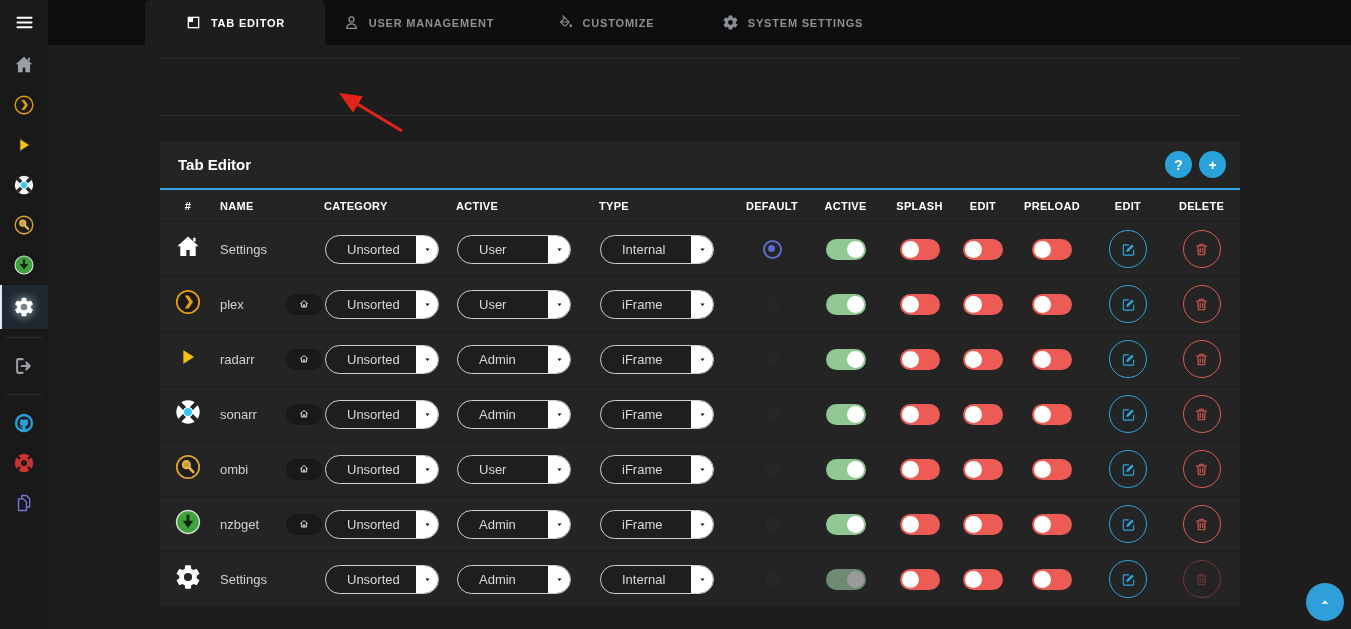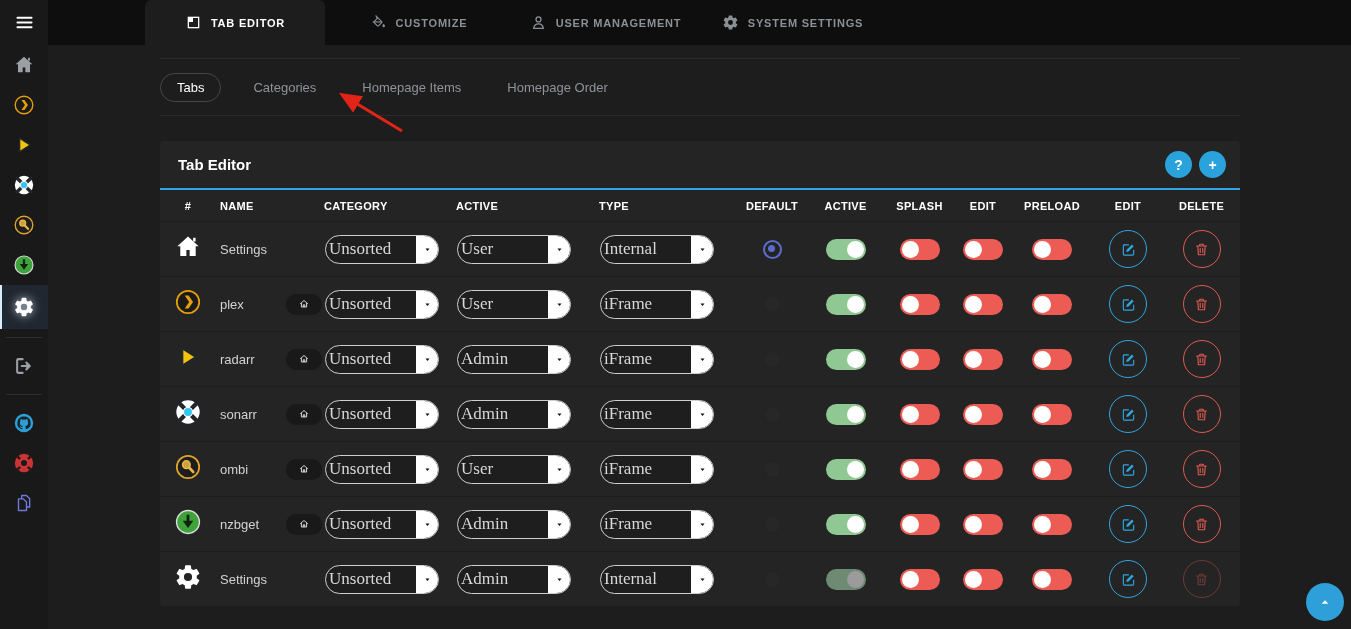--- a/index.html
+++ b/index.html
@@ -52,21 +52,21 @@
   .th.center{justify-self:center;}
   .row{height:54px;border-top:1px solid #1d1d1d;}
   .row-icon-wrap{justify-self:center;}
   .row-icon-wrap .icon{width:28px;height:28px;}
   .name{color:#d2d2d2;font-size:13px;padding-left:4px;white-space:nowrap;}
   .badge{width:36px;height:21px;background:#191919;border-radius:10px;display:flex;align-items:center;
          justify-content:center;justify-self:center;}
   .badge .icon{width:12px;height:12px;}
   .dropdown{width:114px;height:29px;margin-left:5px;background:#1e1e1e;border:1px solid #cfcfcf;
             border-radius:15px;display:flex;align-items:center;overflow:hidden;cursor:pointer;box-sizing:border-box;}
-  .dd-label{flex:1;padding-left:3px;font-size:17px;color:#d8d8d8;white-space:nowrap;font-family:Liberation Serif, serif;}
+  .dd-label{flex:1;padding-left:21px;font-size:13px;color:#d8d8d8;white-space:nowrap;}
   .dd-cap{width:22px;height:100%;background:#fff;display:flex;align-items:center;justify-content:center;
           border-radius:0 14px 14px 0;flex:none;}
   .dd-cap .icon{width:11px;height:11px;}
   .radio{width:15px;height:15px;border-radius:50%;justify-self:center;cursor:pointer;position:relative;}
   .radio.sel{border:2px solid #5b6ccc;}
   .radio.sel::after{content:"";position:absolute;left:3px;top:3px;width:7px;height:7px;border-radius:50%;background:#5b6ccc;}
   .radio.unsel{background:#272727;border:2px solid #242424;}
   .toggle{width:40px;height:21px;border-radius:11px;position:relative;justify-self:center;cursor:pointer;}
   .toggle .knob{position:absolute;top:2px;width:17px;height:17px;border-radius:50%;background:#fff;}
   .toggle.on{background:#90c893;}  .toggle.on .knob{right:2px;}
@@ -201,55 +201,49 @@
         <span class="icon">
           <svg viewBox="0 0 24 24" fill="none">
             <rect x="4.7" y="4.7" width="14.6" height="14.6" stroke="currentColor" stroke-width="1.8"></rect>
             <rect x="4.7" y="4.7" width="6.6" height="6.6" fill="currentColor"></rect>
           </svg>
         </span>
         <span class="tab-label">TAB EDITOR</span>
       </div>
       <div class="tab">
         <span class="icon">
+          <svg viewBox="0 0 24 24" fill="none" stroke="currentColor" stroke-width="1.8">
+            <circle cx="12" cy="7.6" r="3.5"></circle>
+            <path d="M5.2 20.4c.6-4.2 3.2-6.3 6.8-6.3s6.2 2.1 6.8 6.3z"></path>
+          </svg>
+        </span>
+        <span class="tab-label">USER MANAGEMENT</span>
+      </div>
+      <div class="tab">
+        <span class="icon">
           <svg viewBox="0 0 24 24" fill="none" stroke="currentColor" stroke-width="1.6" stroke-linejoin="round">
             <path d="M8.4 2.6l8.1 8.1c.4.4.4 1 0 1.4l-4.6 4.6c-.4.4-1 .4-1.4 0l-4.6-4.6c-.4-.4-.4-1 0-1.4l4.4-4.4z"></path>
             <path d="M4 11.2h12"></path>
             <path d="M19.3 13.6s-1.8 2-1.8 3.2a1.8 1.8 0 0 0 3.6 0c0-1.2-1.8-3.2-1.8-3.2z" fill="currentColor" stroke="none"></path>
           </svg>
         </span>
         <span class="tab-label">CUSTOMIZE</span>
       </div>
       <div class="tab">
         <span class="icon">
-          <svg viewBox="0 0 24 24" fill="none" stroke="currentColor" stroke-width="1.8">
-            <circle cx="12" cy="7.6" r="3.5"></circle>
-            <path d="M5.2 20.4c.6-4.2 3.2-6.3 6.8-6.3s6.2 2.1 6.8 6.3z"></path>
-          </svg>
-        </span>
-        <span class="tab-label">USER MANAGEMENT</span>
-      </div>
-      <div class="tab">
-        <span class="icon">
           <svg viewBox="0 0 24 24">
             <path fill="currentColor" d="M19.43 12.98c.04-.32.07-.64.07-.98s-.03-.66-.07-.98l2.11-1.65a.5.5 0 0 0 .12-.64l-2-3.46a.5.5 0 0 0-.61-.22l-2.49 1a7.3 7.3 0 0 0-1.69-.98l-.38-2.65A.49.49 0 0 0 14 2h-4a.49.49 0 0 0-.49.42l-.38 2.65c-.61.25-1.17.59-1.69.98l-2.49-1a.5.5 0 0 0-.61.22l-2 3.46a.5.5 0 0 0 .12.64l2.11 1.65c-.04.32-.07.65-.07.98s.03.66.07.98l-2.11 1.65a.5.5 0 0 0-.12.64l2 3.46c.12.22.39.3.61.22l2.49-1c.52.39 1.08.73 1.69.98l.38 2.65c.03.24.24.42.49.42h4c.25 0 .46-.18.49-.42l.38-2.65c.61-.25 1.17-.59 1.69-.98l2.49 1c.22.08.49 0 .61-.22l2-3.46a.5.5 0 0 0-.12-.64zM12 15.5a3.5 3.5 0 1 1 0-7 3.5 3.5 0 0 1 0 7z"></path>
           </svg>
         </span>
         <span class="tab-label">SYSTEM SETTINGS</span>
       </div>
     </header>
 
   <main class="content">
     <div class="topline"></div>
-    <div class="subtabs" id="subtabs">
-        <div class="subtab active">Tabs</div>
-        <div class="subtab">Categories</div>
-        <div class="subtab">Homepage Items</div>
-        <div class="subtab">Homepage Order</div>
-      </div>
     <div class="subline"></div>
 
     <svg class="annot" viewBox="0 0 100 60">
       <defs>
         <marker id="ah" markerWidth="9" markerHeight="9" refX="1.5" refY="3" orient="auto">
           <path id="arrow-head" d="M0,0 L7,3 L0,6 Z" fill="#e02417"></path>
         </marker>
       </defs>
       <line id="arrow-line" x1="64" y1="38" x2="16" y2="9" stroke-width="3.2" marker-end="url(#ah)" stroke="#e02417"></line>
     </svg>

